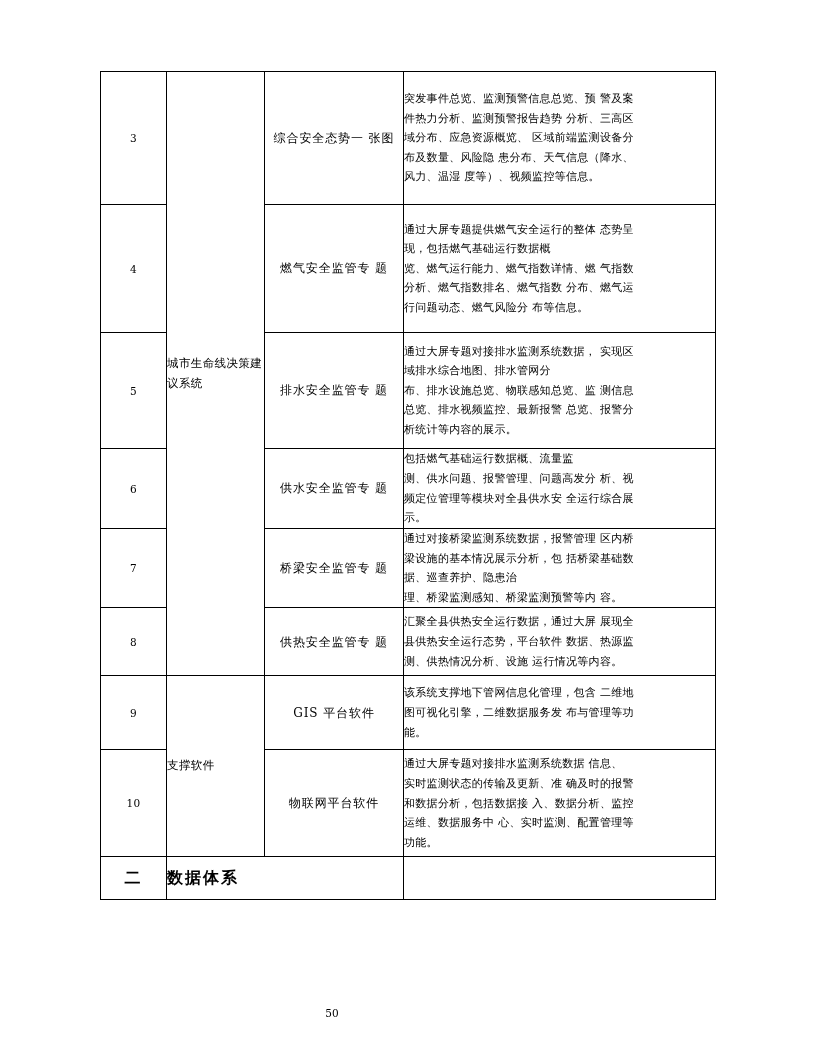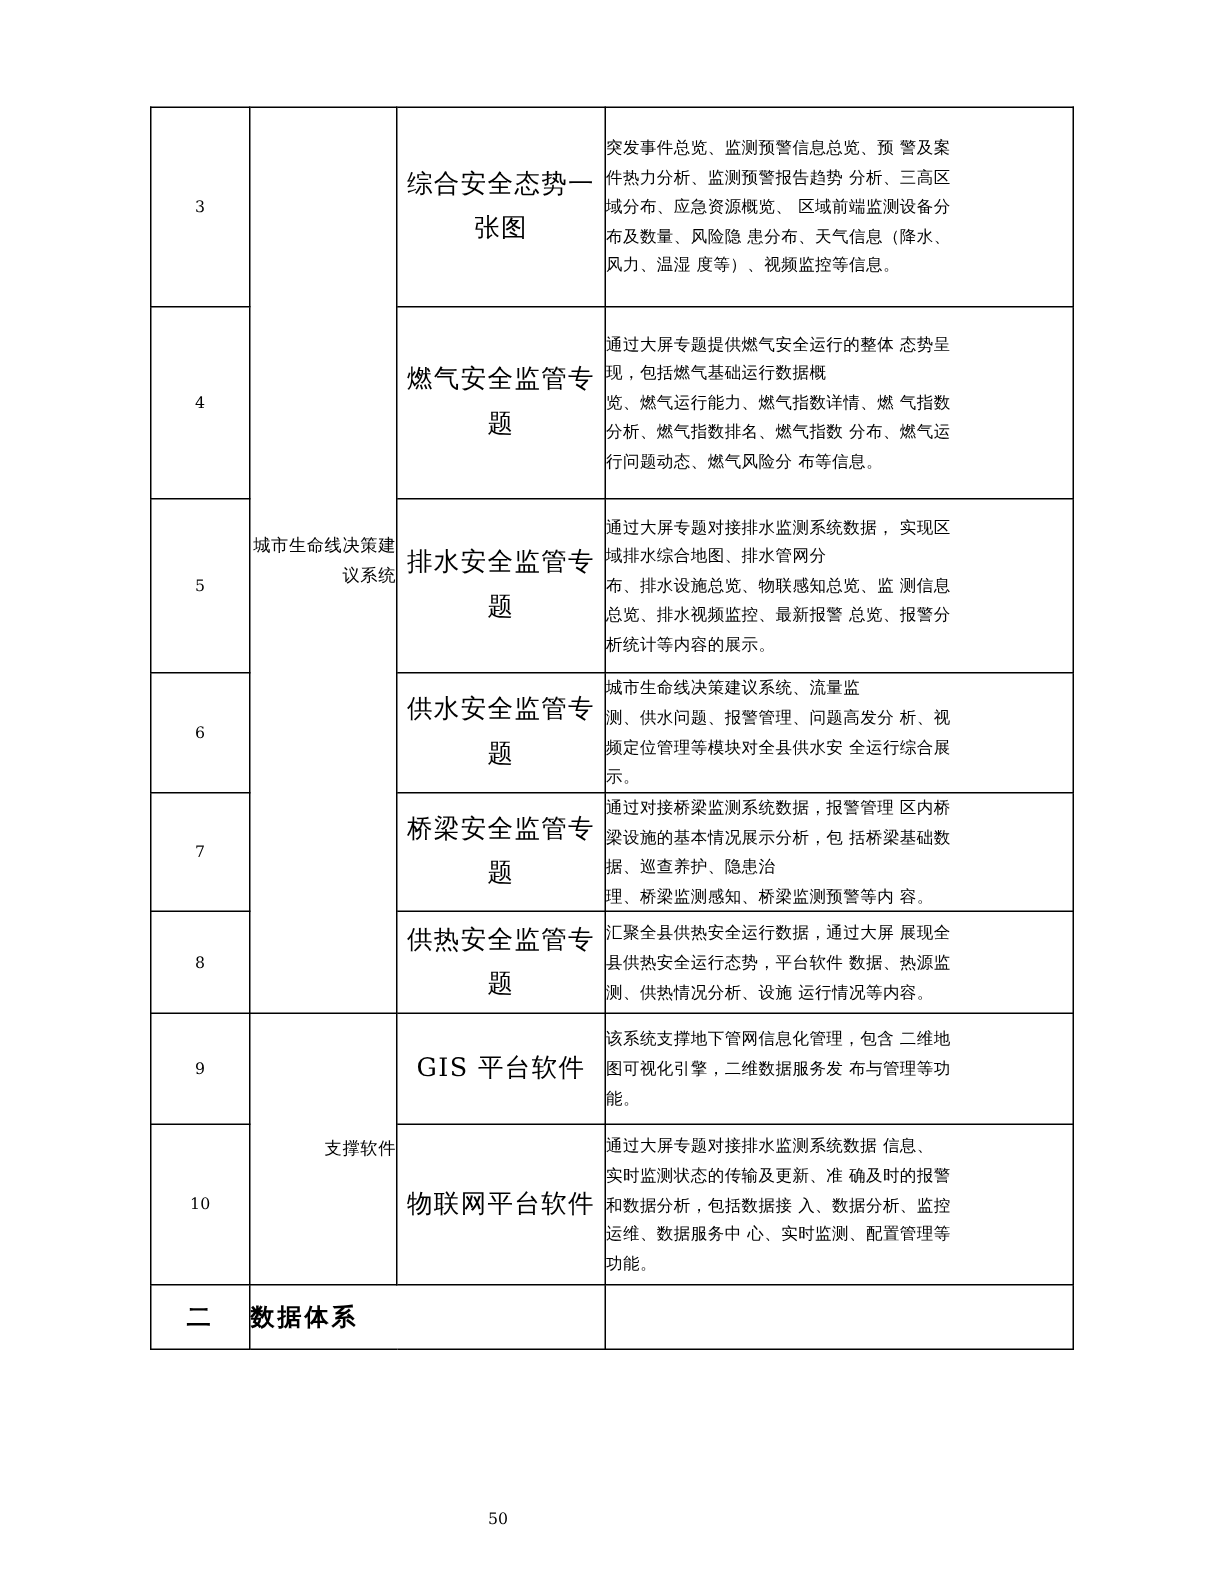--- a/index.html
+++ b/index.html
@@ -42,29 +42,30 @@
   .col-mod   { width: 139px; }
   .col-desc  { width: 312px; }
 
   .cell-no {
     text-align: center;
     font-size: 10.5px;
     font-family: "DejaVu Serif", "Liberation Serif", serif;
     letter-spacing: 0.2px;
   }
   .cell-sys {
-    text-align: right;
+    text-align: left;
     font-size: 11.5px;
     line-height: 1.72;
     padding: 2px 6px;
     letter-spacing: 0.4px;
+    font-family: Liberation Mono, monospace;
   }
   .cell-mod {
     text-align: center;
-    font-size: 17px;
+    font-size: 12px;
     line-height: 1.72;
     padding: 2px 5px;
     letter-spacing: 0.9px;
   }
   .cell-desc {
     text-align: left;
     font-size: 11px;
     line-height: 1.78;
     padding: 7px 9px 7px 9px;
     letter-spacing: 0.3px;
@@ -155,21 +156,21 @@
           <p>布、排水设施总览、物联感知总览、监 测信息</p>
           <p>总览、排水视频监控、最新报警 总览、报警分</p>
           <p>析统计等内容的展示。</p>
         </td>
       </tr>
 
       <tr class="row-h6">
         <td class="cell-no">6</td>
         <td class="cell-mod">供水安全监管专 题</td>
         <td class="cell-desc">
-          <p>城市生命线决策建议系统、流量监</p>
+          <p>包括燃气基础运行数据概、流量监</p>
           <p>测、供水问题、报警管理、问题高发分 析、视</p>
           <p>频定位管理等模块对全县供水安 全运行综合展</p>
           <p>示。</p>
         </td>
       </tr>
 
       <tr class="row-h7">
         <td class="cell-no">7</td>
         <td class="cell-mod">桥梁安全监管专 题</td>
         <td class="cell-desc">

